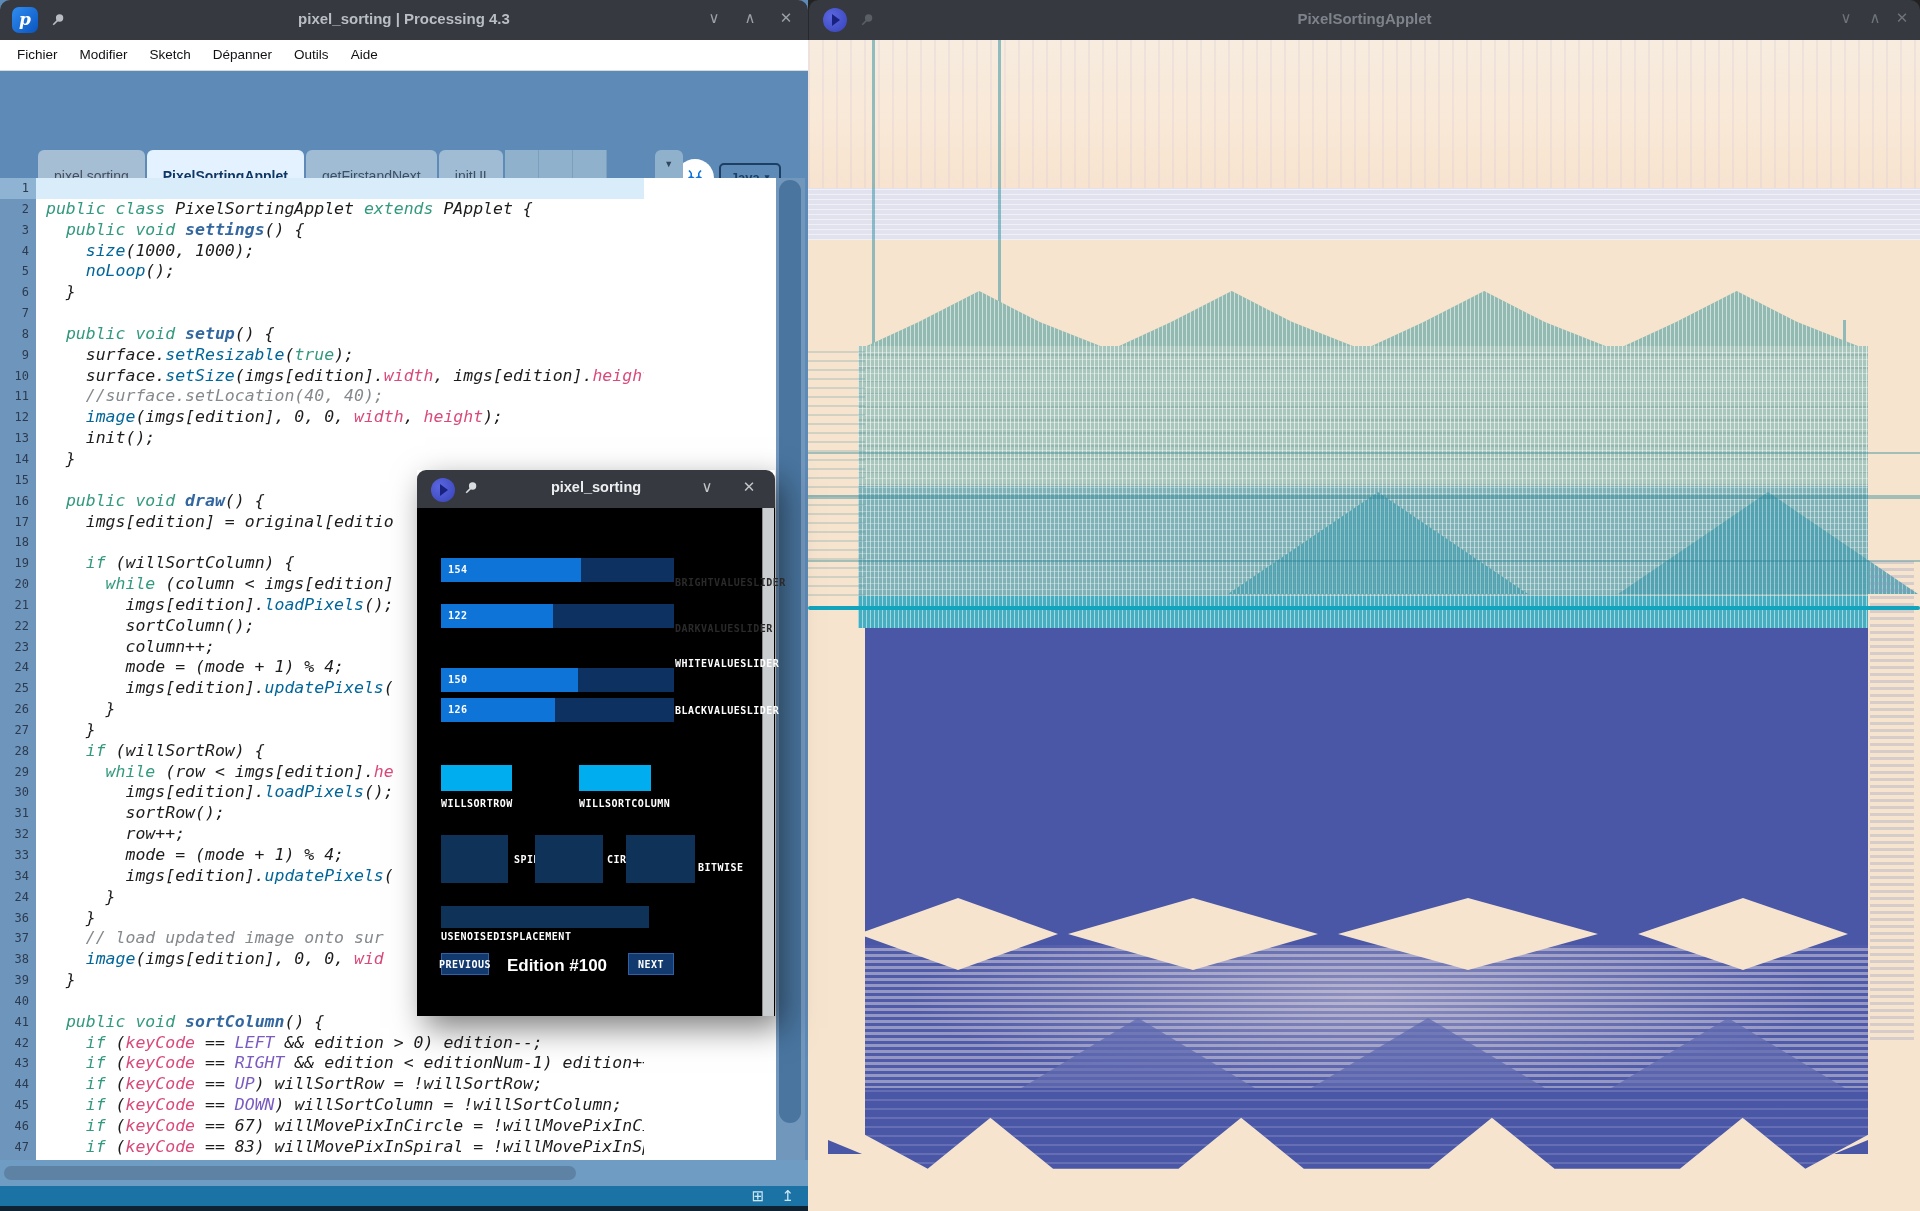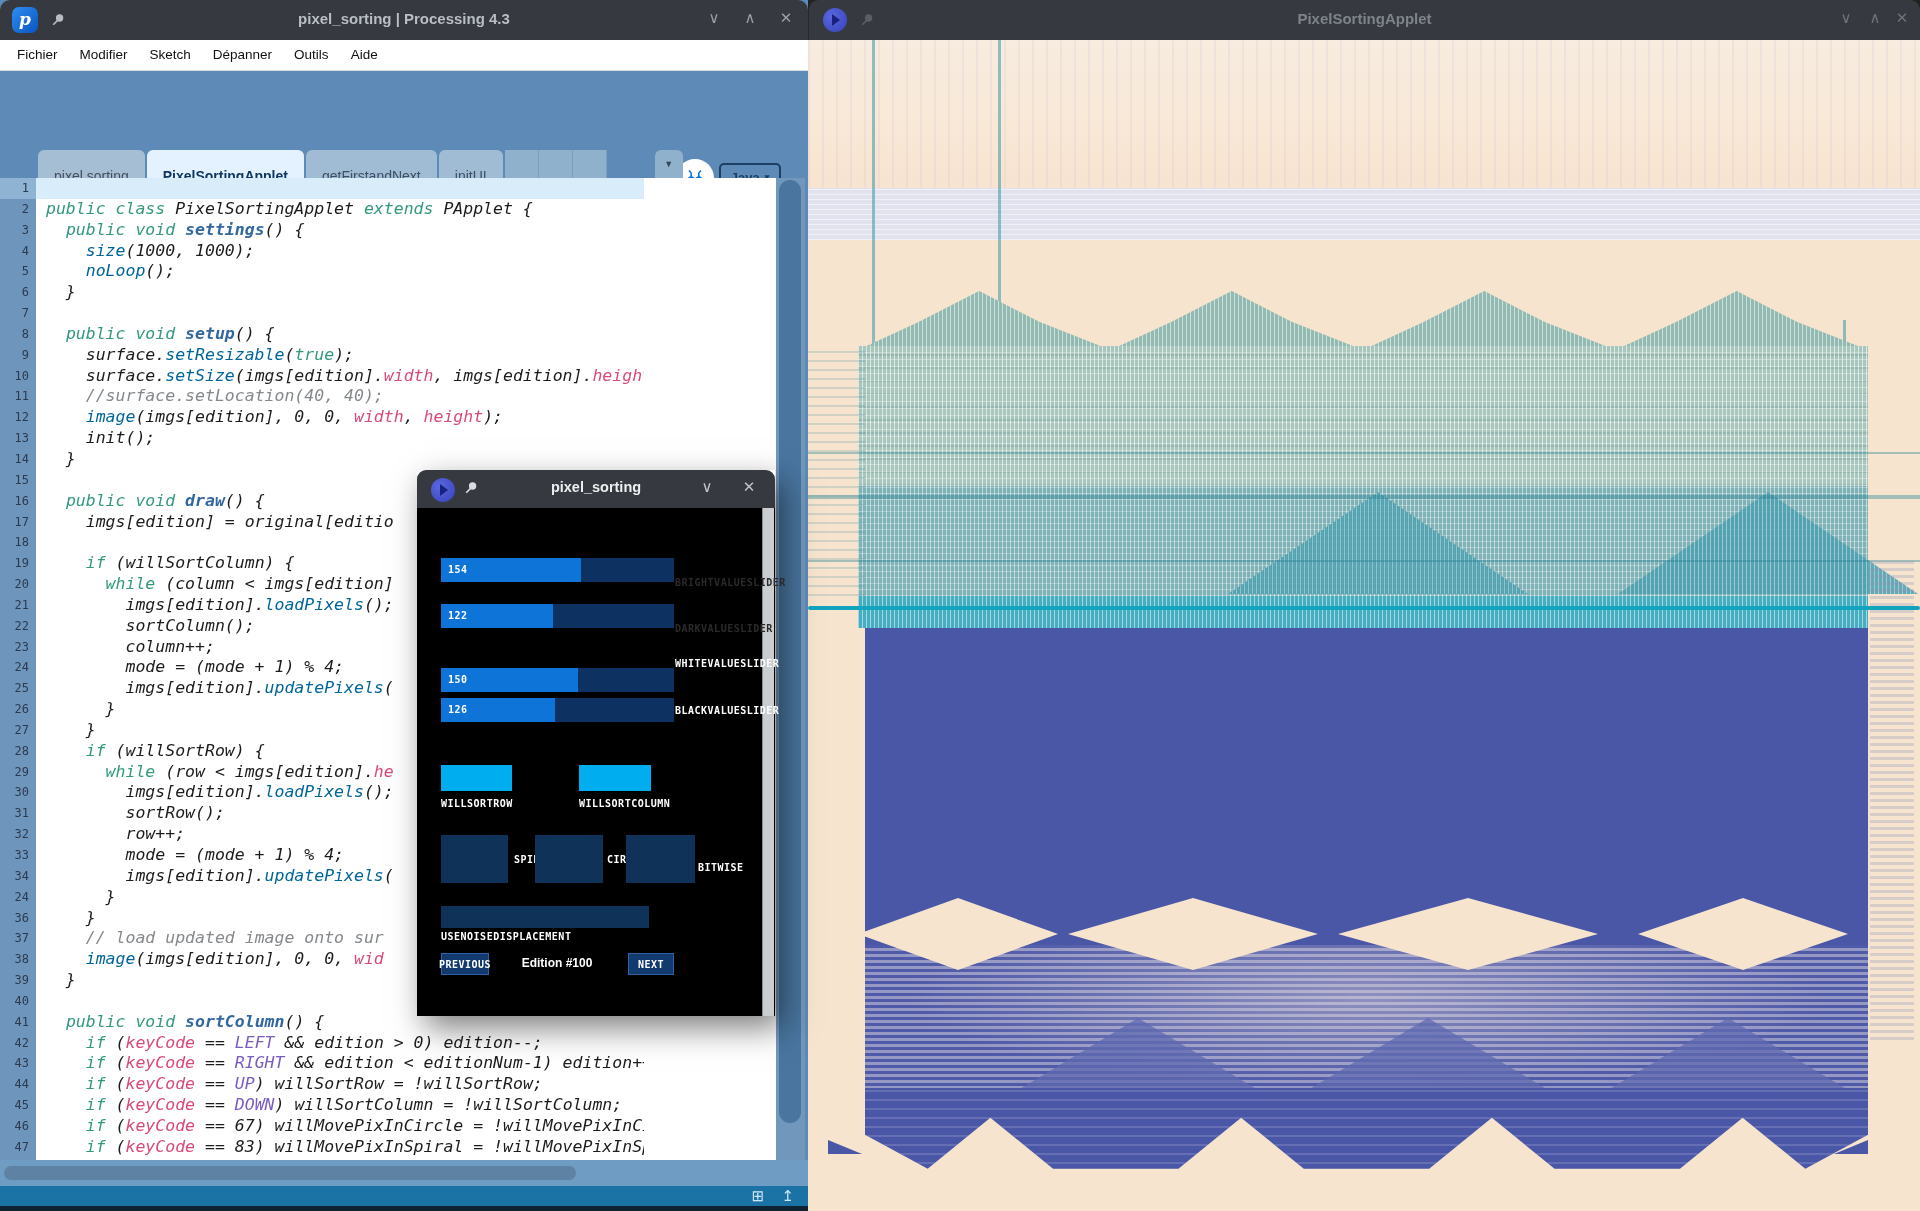--- a/index.html
+++ b/index.html
@@ -112,21 +112,21 @@
   .slider { position:absolute; left:24px; width:233px; height:24px; background:#0d3160; }
   .slider .fill { position:absolute; left:0; top:0; bottom:0; background:#0f74d8; }
   .slider .val { position:absolute; left:7px; top:6px; color:#fff; }
   .slider-label { position:absolute; left:258px; width:90px; color:#fff; }
   .slider-label.dim { color:#2a2a2a;margin-top:12px; }
   .toggle { position:absolute; }
   .toggle.on { background:#00adee; }
   .toggle.off { background:#0e3258; }
   .toggle-label { position:absolute; color:#fff; }
   .nav-btn { position:absolute; top:445px; height:22px; background:#123a6e; border:1px solid #2d62a8; color:#fff; display:flex; align-items:center; justify-content:center; }
-  .edition { position:absolute; left:85px; top:448px; width:110px; text-align:center; color:#fff; font-size:12px; font-weight:600; font-family:"Liberation Sans",sans-serif; }
+  .edition { position:absolute; left:85px; top:448px; width:110px; text-align:center; color:#fff; font-size:17px; font-weight:600; font-family:"Liberation Sans",sans-serif; }
 </style>
 </head>
 <body>
 
 <div class="ide">
   <div class="titlebar">
     <div class="app-logo">p</div>
     <span class="pin" style="left:50px;">
       <svg width="16" height="16" viewBox="0 0 20 20">
           <g stroke="#b9bdc3" stroke-width="2" fill="#b9bdc3">

